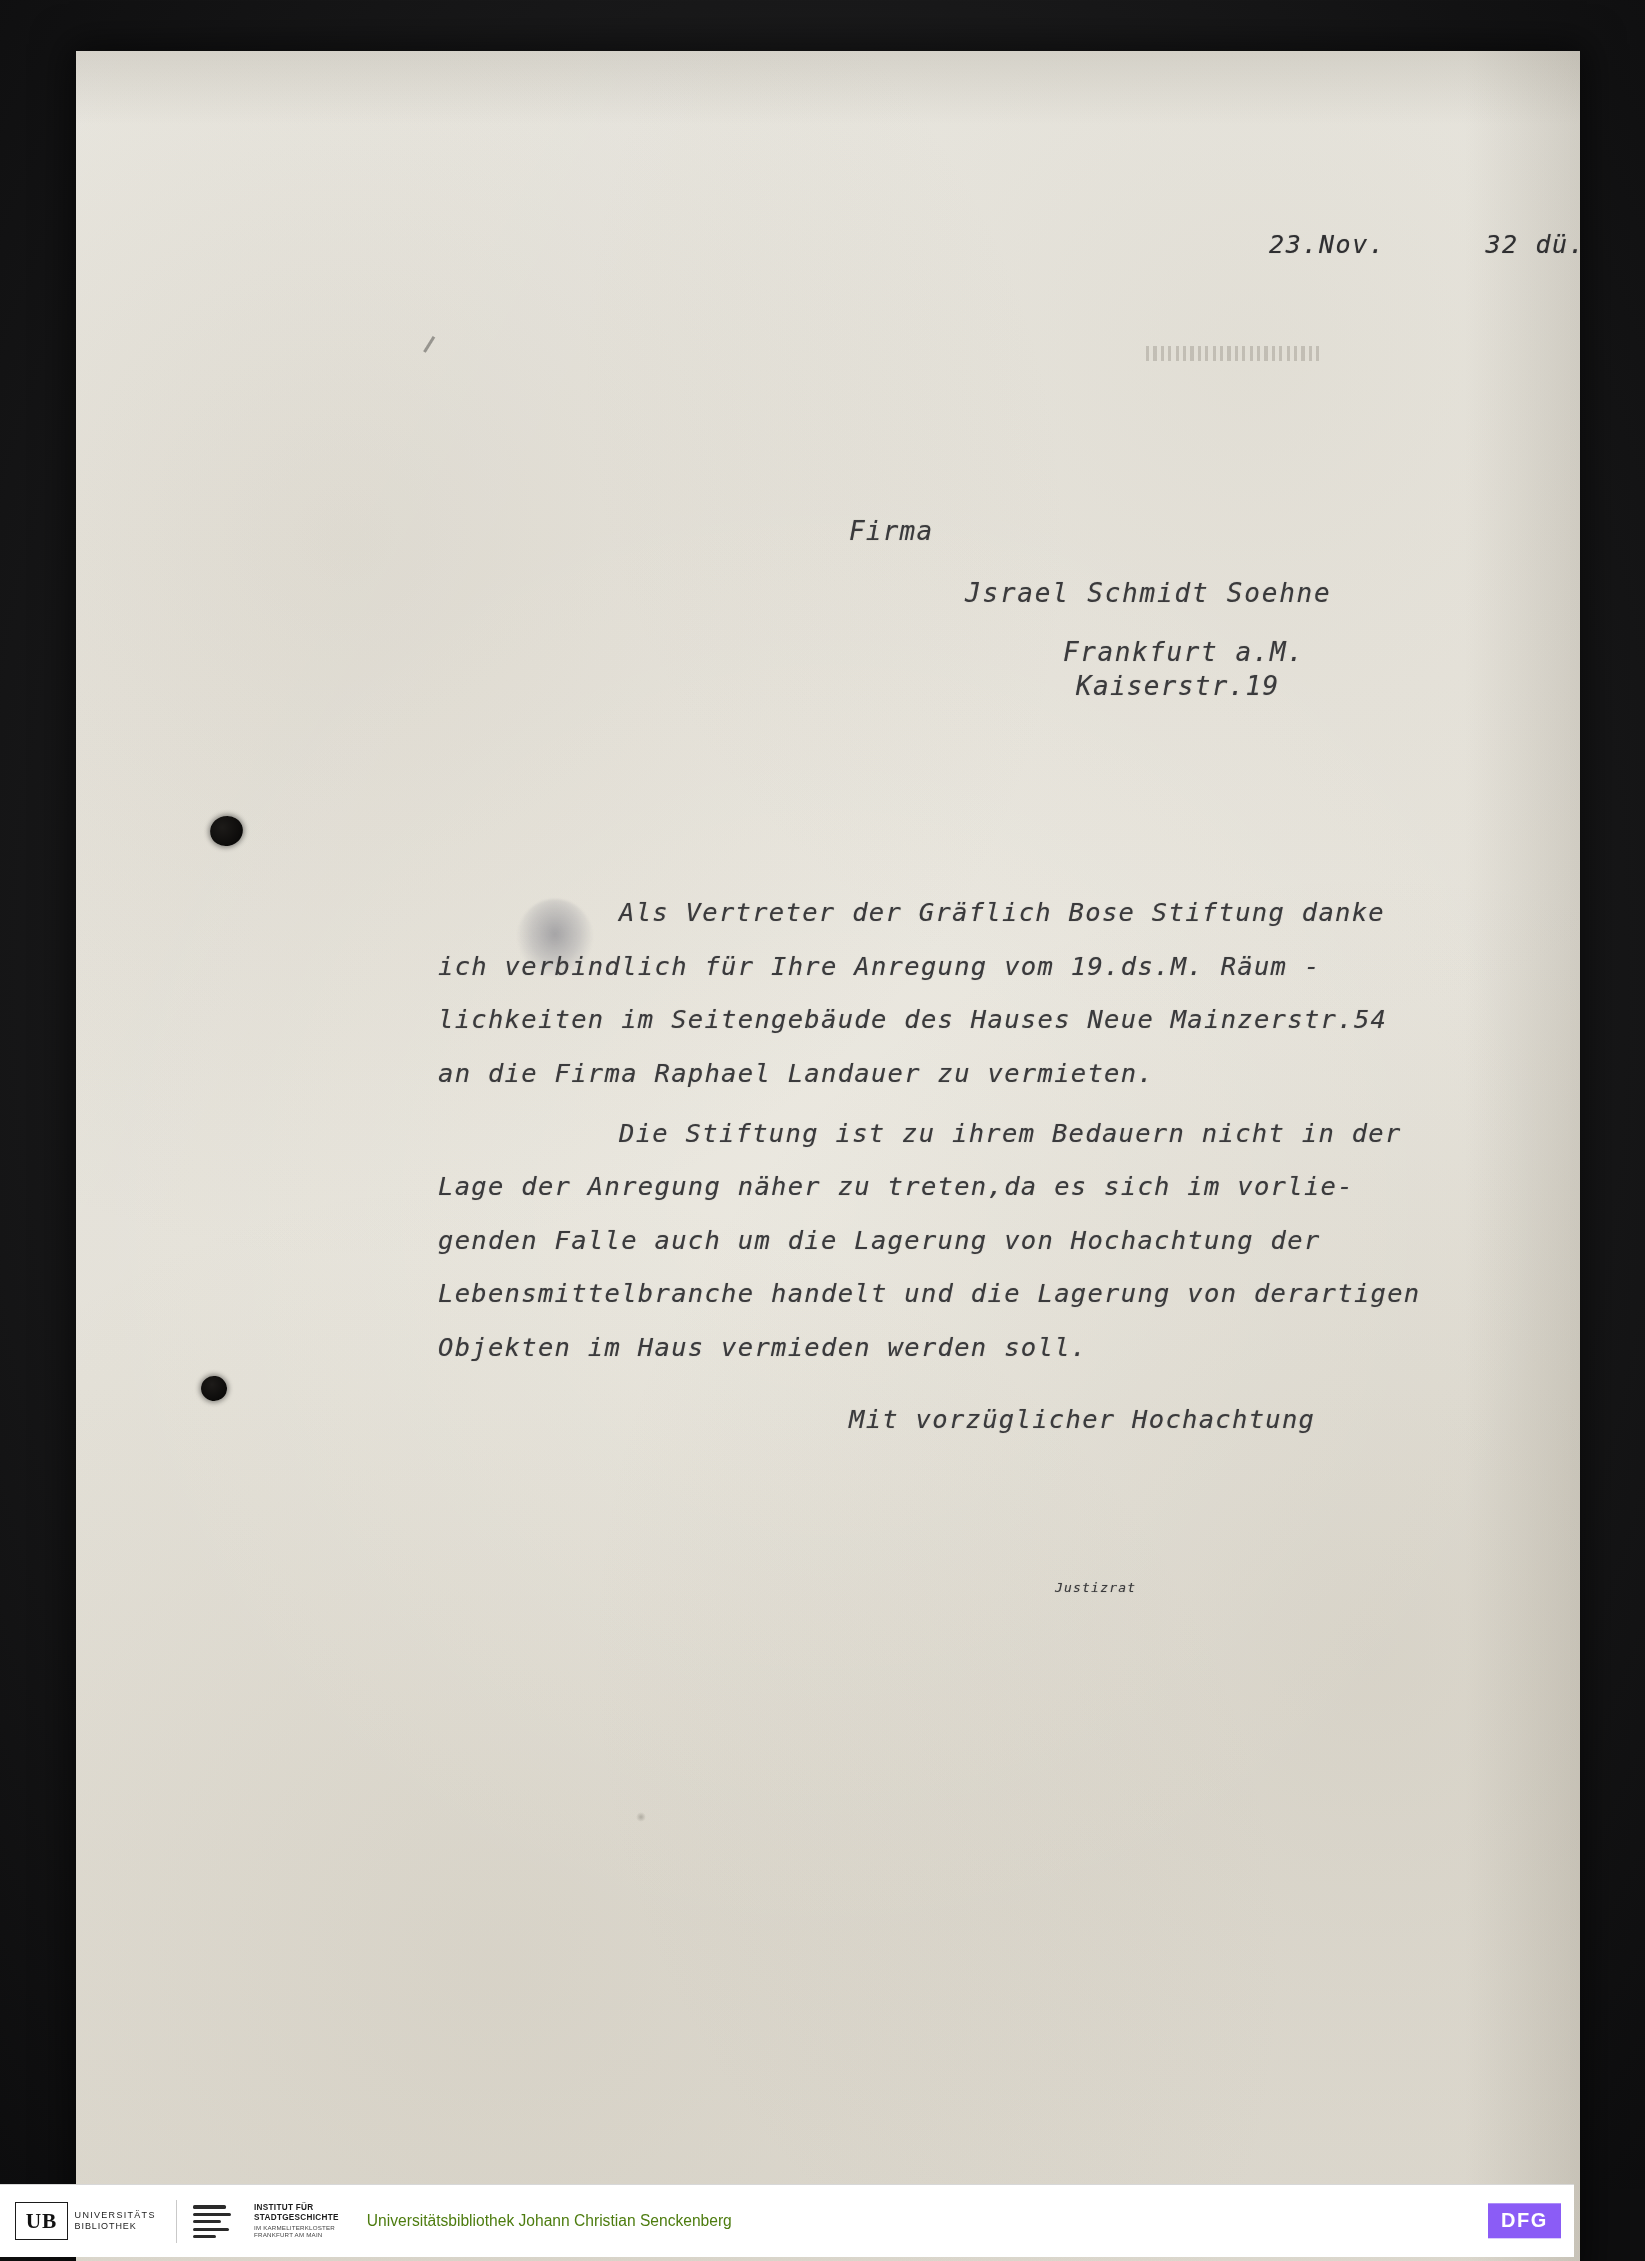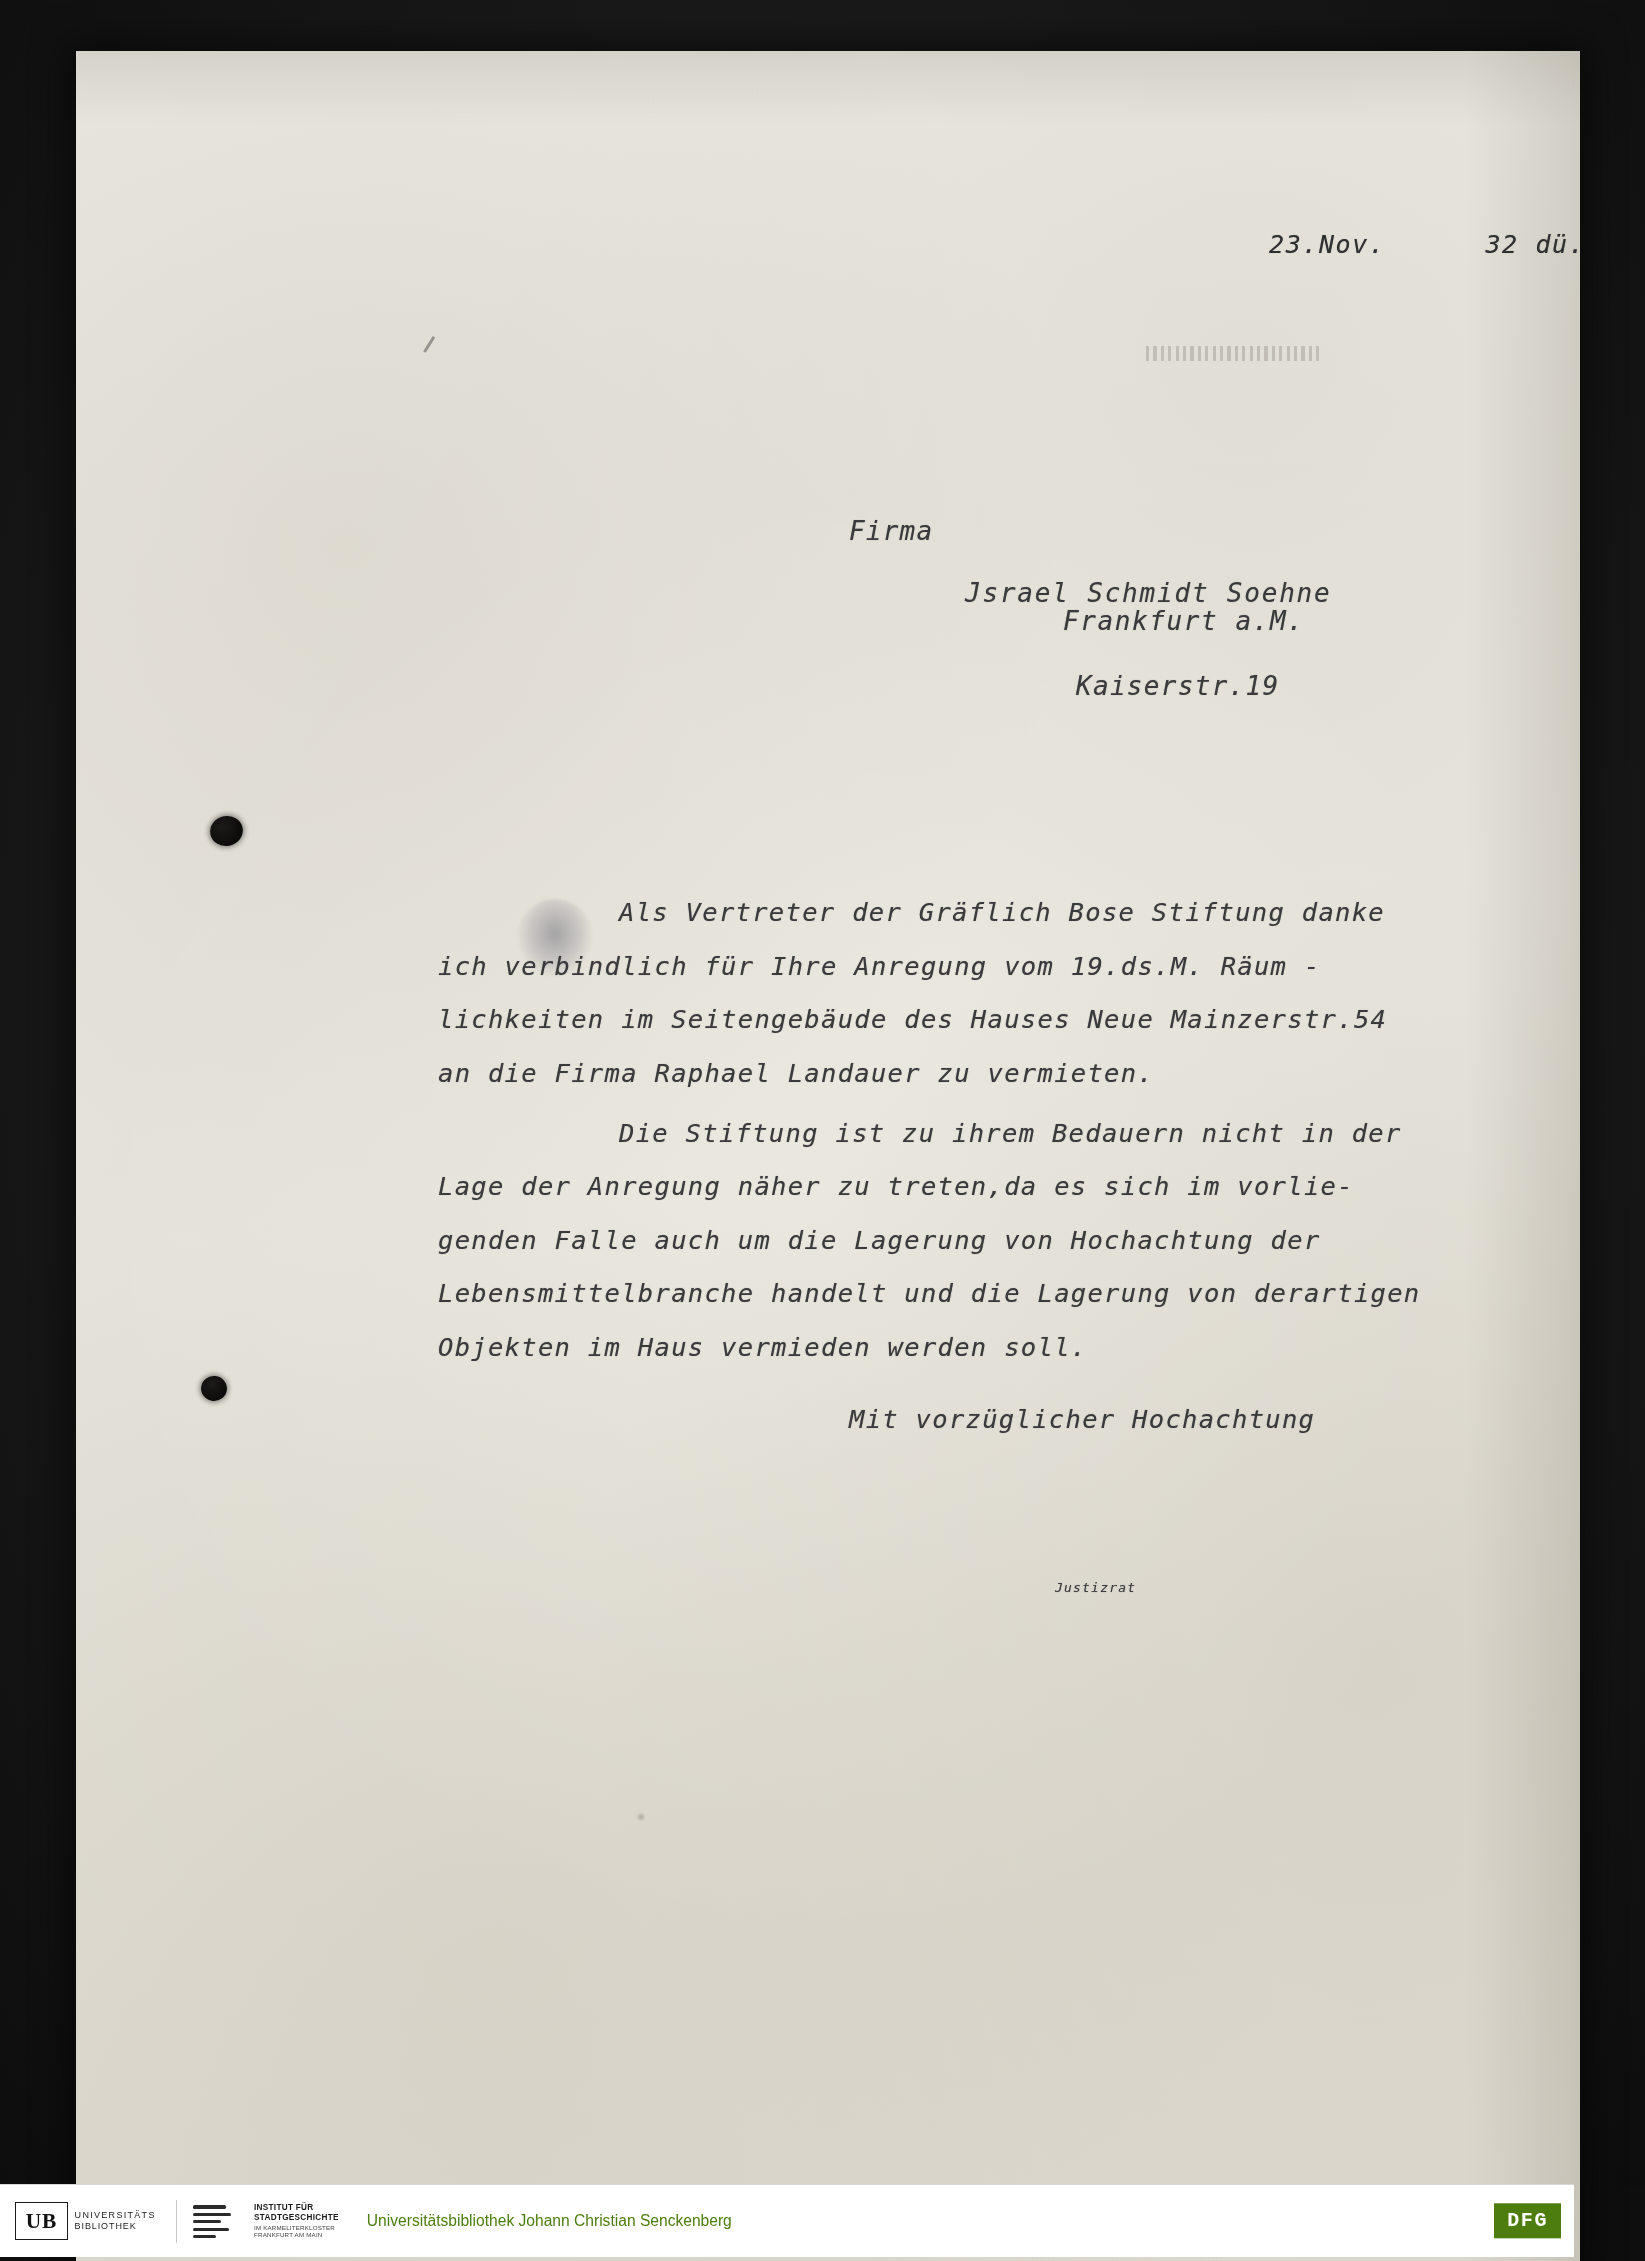--- a/index.html
+++ b/index.html
@@ -80,21 +80,21 @@
     left: 1193px;
     top: 179px;
     font-size: 25px;
     letter-spacing: 1.6px;
     color: #2f2f31;
   }
 
   #addressee-block .tw { font-size: 26px; }
   #addr-firma   { left: 773px;  top: 465px; }
   #addr-name    { left: 889px; top: 527px; letter-spacing: 1.8px; }
-  #addr-city    { left: 987px; top: 555px; letter-spacing: 1.6px; }
+  #addr-city    { left: 987px; top: 586px; letter-spacing: 1.6px; }
   #addr-street  { left: 1000px; top: 620px; letter-spacing: 1.3px; }
 
   #body-block .tw {
     font-size: 25.5px;
     letter-spacing: 1.3px;
     line-height: 1;
   }
 
   .bl { left: 362px; }
   #l1 { left: 543px;  top: 849px; }
@@ -222,27 +222,27 @@
   #footer-credit {
     margin-left: 28px;
     font-size: 15.6px;
     color: #4d7c0f;
   }
   #dfg-logo {
     position: absolute;
     right: 13px;
     top: 50%;
     transform: translateY(-50%);
-    background: #4d7c0f;
+    background: #8b5cf6;
     color: #ffffff;
     font-weight: bold;
     font-size: 20px;
     letter-spacing: 1.6px;
     padding: 5.8px 13px 6.6px 13px;
-    font-family: Liberation Mono, monospace;
+    font-family: Liberation Sans, sans-serif;
   }
 </style>
 </head>
 <body>
 
 <div id="scan-background">
 
   <div id="paper-sheet">
     <div id="paper-grain"></div>
     <div id="paper-top-shade"></div>

